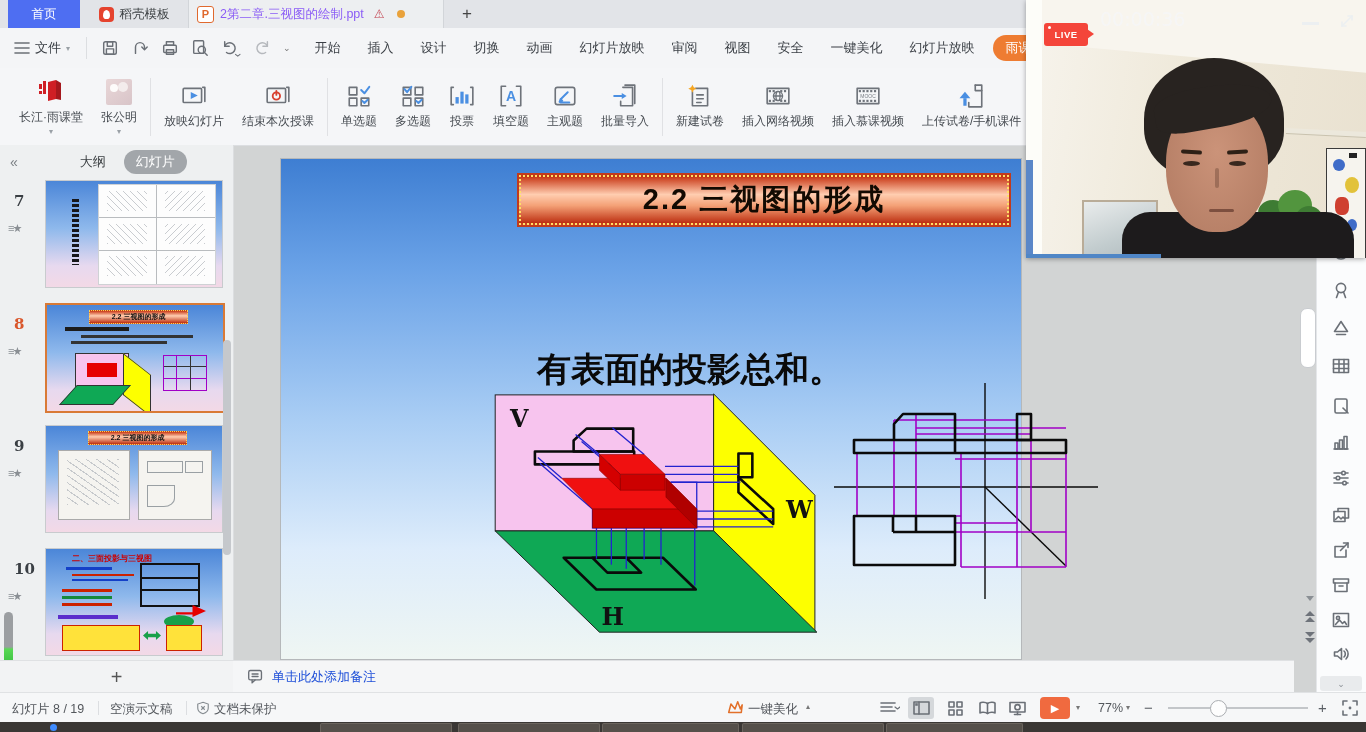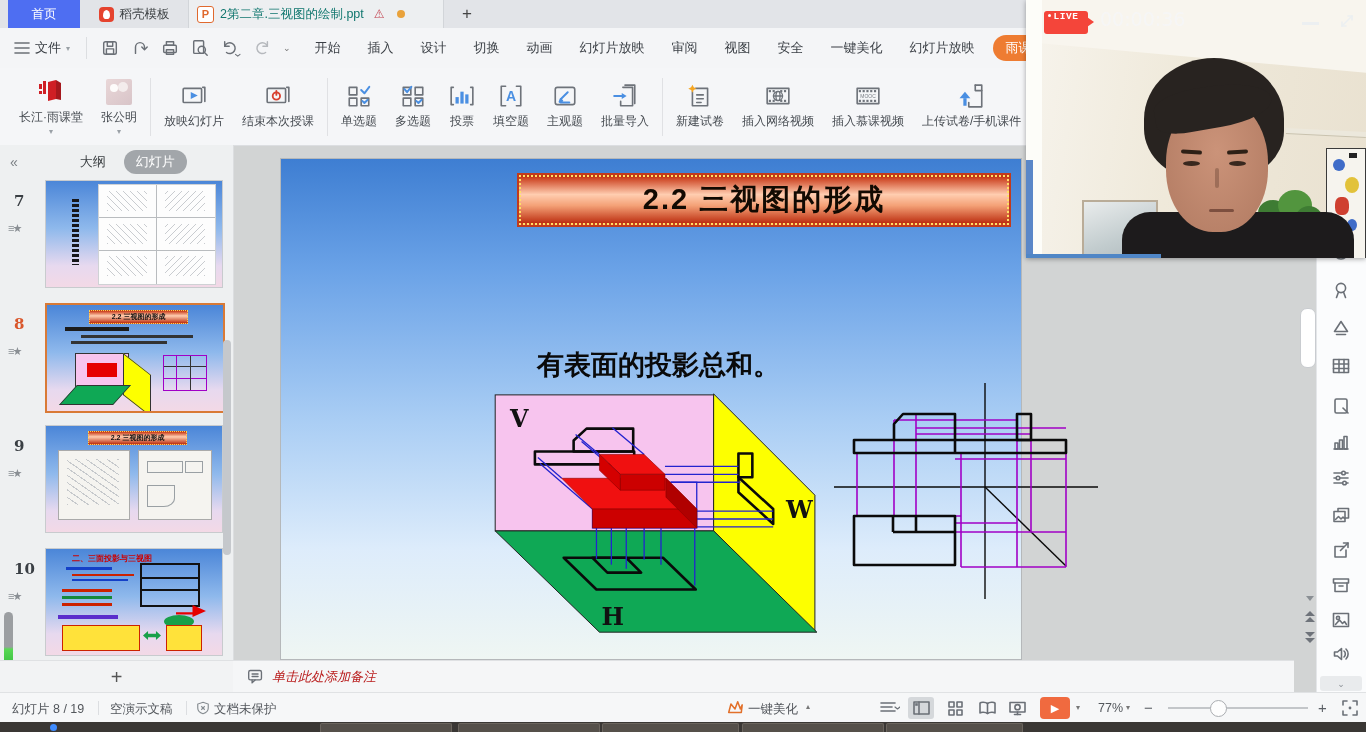--- a/index.html
+++ b/index.html
@@ -7,21 +7,21 @@
   #app{position:absolute;left:0;top:0;width:1366px;height:732px;background:#d2d4d4;overflow:hidden;}
   .ab{position:absolute;}
   
   .tabbar{left:0;top:0;width:1366px;height:28px;background:#e2e4e8;display:flex;align-items:stretch;font-size:12.5px;color:#3c4043;padding-left:8px;}
   .tab-home{width:72px;background:#4e6ef2;color:#fff;display:flex;align-items:center;justify-content:center;}
   .tab-docer{width:108px;display:flex;align-items:center;justify-content:center;gap:6px;}
   .docer-ic{width:15px;height:15px;border-radius:4px;background:#e5432e;position:relative;}
   .docer-ic::after{content:"";position:absolute;left:4px;top:3px;width:7px;height:9px;background:#fff;border-radius:50% 50% 50% 50%/60% 60% 40% 40%;}
   .tab-doc{width:238px;background:#edeff1;border-left:1px solid #d2d5d9;border-right:1px solid #d2d5d9;display:flex;align-items:center;gap:6px;padding:0 8px;}
   .wps-p{width:15px;height:15px;border:1px solid #e0692e;border-radius:3px;background:#fff;color:#e0692e;font-size:11px;font-weight:bold;display:flex;align-items:center;justify-content:center;}
-  .doc-title{color:#0f766e;white-space:nowrap;overflow:hidden;max-width:150px;}
+  .doc-title{color:#8b5cf6;white-space:nowrap;overflow:hidden;max-width:150px;}
   .warn{color:#c2404e;font-size:12px;margin-left:4px;}
   .odot{width:8px;height:8px;border-radius:50%;background:#e9a23b;margin-left:6px;}
   .tab-plus{width:46px;display:flex;align-items:center;justify-content:center;font-size:17px;color:#444;}
   
   .menubar{left:0;top:28px;width:1366px;height:40px;background:#f4f5f7;display:flex;align-items:center;font-size:13px;color:#3a3f45;}
   .mfile{display:flex;align-items:center;gap:5px;padding:0 10px 0 14px;}
   .msep{width:1px;height:22px;background:#dcdee1;margin:0 6px;}
   .qicons{display:flex;align-items:center;gap:12px;padding:0 8px;}
   .mitems{display:flex;align-items:center;gap:27px;margin-left:16px;white-space:nowrap;}
   .mi{cursor:default;}
@@ -46,23 +46,23 @@
   .snum.sel{color:#d9572c;}
   .sstar{position:absolute;left:8px;top:42px;font-size:11px;color:#8a8f94;letter-spacing:-2px;}
   .sthumb{position:absolute;left:45px;top:0;width:176px;height:106px;background:linear-gradient(180deg,#4b86d8 0%,#8fb9ec 45%,#e7d9ef 80%,#f3d9e6 100%);border:1px solid #c8cbce;overflow:hidden;}
   .sthumb.sel{border:2px solid #d97a36;}
   .mini-banner{position:absolute;left:24%;top:5px;width:55%;height:12px;background:linear-gradient(180deg,#c93a18,#ffcdb0 40%,#bd3012);border:1px dotted #ffd44a;color:#111;font-size:7px;font-weight:bold;display:flex;align-items:center;justify-content:center;white-space:nowrap;overflow:hidden;}
   
   .slide{left:280px;top:158px;width:740px;height:500px;background:linear-gradient(180deg,#3e7ed2 0%,#6aa2e7 22%,#a9cdf4 52%,#ddecfb 78%,#eff6f3 100%);border:1px solid #b5b8ba;}
   .banner{position:absolute;left:238px;top:16px;width:486px;height:46px;background:linear-gradient(180deg,#c93a18 0%,#ffcdb0 38%,#f4a177 62%,#bd3012 100%);border:2px dotted #ffe066;box-shadow:0 0 0 2px #c23b1b;display:flex;align-items:center;justify-content:center;font-size:29px;font-weight:bold;color:#120a02;letter-spacing:2px;}
   .shead{position:absolute;left:118px;top:100px;font-size:30px;font-weight:bold;color:#0a0a0a;letter-spacing:1px;}
   .sbody1{position:absolute;left:288px;top:146px;font-size:27px;font-weight:bold;color:#0a0a0a;}
-  .sbody2{position:absolute;left:256px;top:188px;font-size:27px;font-weight:bold;color:#0a0a0a;}
+  .sbody2{position:absolute;left:256px;top:188px;font-size:34px;font-weight:bold;color:#0a0a0a;}
   
-  .notesbar{left:233px;top:660px;width:1061px;height:32px;background:#f5f6f7;border-top:1px solid #dfe1e3;display:flex;align-items:center;gap:8px;padding-left:14px;font-size:13px;color:#b91c1c;box-sizing:border-box;font-style:italic;}
+  .notesbar{left:233px;top:660px;width:1061px;height:32px;background:#f5f6f7;border-top:1px solid #dfe1e3;display:flex;align-items:center;gap:8px;padding-left:14px;font-size:13px;color:#1d4ed8;box-sizing:border-box;}
   .sb-foot{left:0;top:660px;width:233px;height:32px;background:#f2f3f4;border-top:1px solid #dfe1e3;display:flex;align-items:center;justify-content:center;font-size:20px;color:#555;}
   .statusbar{left:0;top:692px;width:1366px;height:30px;background:#f6f7f8;border-top:1px solid #e0e2e4;font-size:12.5px;color:#53575c;}
   .ssep{position:absolute;top:8px;width:1px;height:14px;background:#dcdee1;}
   .viewbtn{position:absolute;top:4px;width:26px;height:22px;display:flex;align-items:center;justify-content:center;border-radius:3px;}
   .viewbtn.sel{background:#d5d8db;}
   .playbtn{position:absolute;left:1040px;top:4px;width:30px;height:22px;border-radius:4px;background:#f06a3f;color:#fff;font-size:11px;display:flex;align-items:center;justify-content:center;}
   .ztrack{position:absolute;left:1168px;top:14px;width:140px;height:2px;background:#c3c6c9;}
   .zthumb{position:absolute;left:1210px;top:7px;width:15px;height:15px;border-radius:50%;background:#fdfdfd;border:1px solid #aaadb1;}
   .taskbar{left:0;top:722px;width:1366px;height:10px;background:#3a3734;}
   .tbtn{position:absolute;top:1px;height:9px;background:#55504a;border:1px solid #6b655e;border-bottom:none;border-radius:2px 2px 0 0;}
@@ -86,21 +86,21 @@
   .scroll-art{position:absolute;left:300px;top:148px;width:38px;height:110px;background:#f6f4ee;border:1px solid #3a3a3a;}
   .leaf{position:absolute;border-radius:50%;background:#3e7c33;}
   .shoulders{position:absolute;left:96px;top:212px;width:232px;height:46px;background:#1d1b1c;border-radius:28px 28px 0 0;}
   .hair{position:absolute;left:118px;top:58px;width:140px;height:122px;background:#282320;border-radius:52% 52% 42% 44%;}
   .face{position:absolute;left:140px;top:98px;width:102px;height:134px;background:radial-gradient(ellipse at 50% 40%,#cb9379,#b67f66 80%);border-radius:48% 48% 46% 46%;}
   .sweep{position:absolute;left:128px;top:86px;width:118px;height:42px;background:#282320;border-radius:40% 60% 50% 30%;transform:rotate(-10deg);}
   .eye{position:absolute;width:17px;height:5px;background:#39281e;border-radius:50%;}
   .brow{position:absolute;width:21px;height:3.5px;background:#2e2016;border-radius:2px;}
   .mouth{position:absolute;left:183px;top:209px;width:25px;height:3px;background:#7d4f3f;border-radius:2px;}
   .noseshadow{position:absolute;left:189px;top:168px;width:4px;height:20px;background:rgba(90,55,40,.35);border-radius:2px;}
-  .livebadge{position:absolute;left:18px;top:11px;width:44px;height:23px;background:#f4453a;border-radius:3px;color:#fff;font-size:9.5px;font-weight:bold;display:flex;align-items:flex-start;justify-content:center;letter-spacing:.5px;font-family:Liberation Mono, monospace;}
+  .livebadge{position:absolute;left:18px;top:23px;width:44px;height:23px;background:#f4453a;border-radius:3px;color:#fff;font-size:9.5px;font-weight:bold;display:flex;align-items:center;justify-content:center;letter-spacing:.5px;}
   .livebadge::before{content:"";position:absolute;left:4px;top:3px;width:3px;height:3px;border-radius:50%;background:#fff;}
   .livebadge::after{content:"";position:absolute;right:-6px;top:6px;border-left:7px solid #f4453a;border-top:5px solid transparent;border-bottom:5px solid transparent;}
   .timer{position:absolute;left:74px;top:8px;color:#f6f6f6;font-size:19px;font-family:"DejaVu Sans",sans-serif;}
   .wmin{position:absolute;left:276px;top:22px;width:17px;height:2.5px;background:#eceff1;}
   
   .ic{stroke:#6b7077;fill:none;stroke-width:1.6;stroke-linecap:round;stroke-linejoin:round;}
   .ric{stroke:#6e737a;fill:none;stroke-width:1.5;stroke-linecap:round;stroke-linejoin:round;}
   .acc{fill:#4a8fe2;stroke:none;}
   .accl{stroke:#4a8fe2;fill:none;stroke-width:1.8;stroke-linecap:round;stroke-linejoin:round;}
   .gry{fill:#6e737a;stroke:none;}

